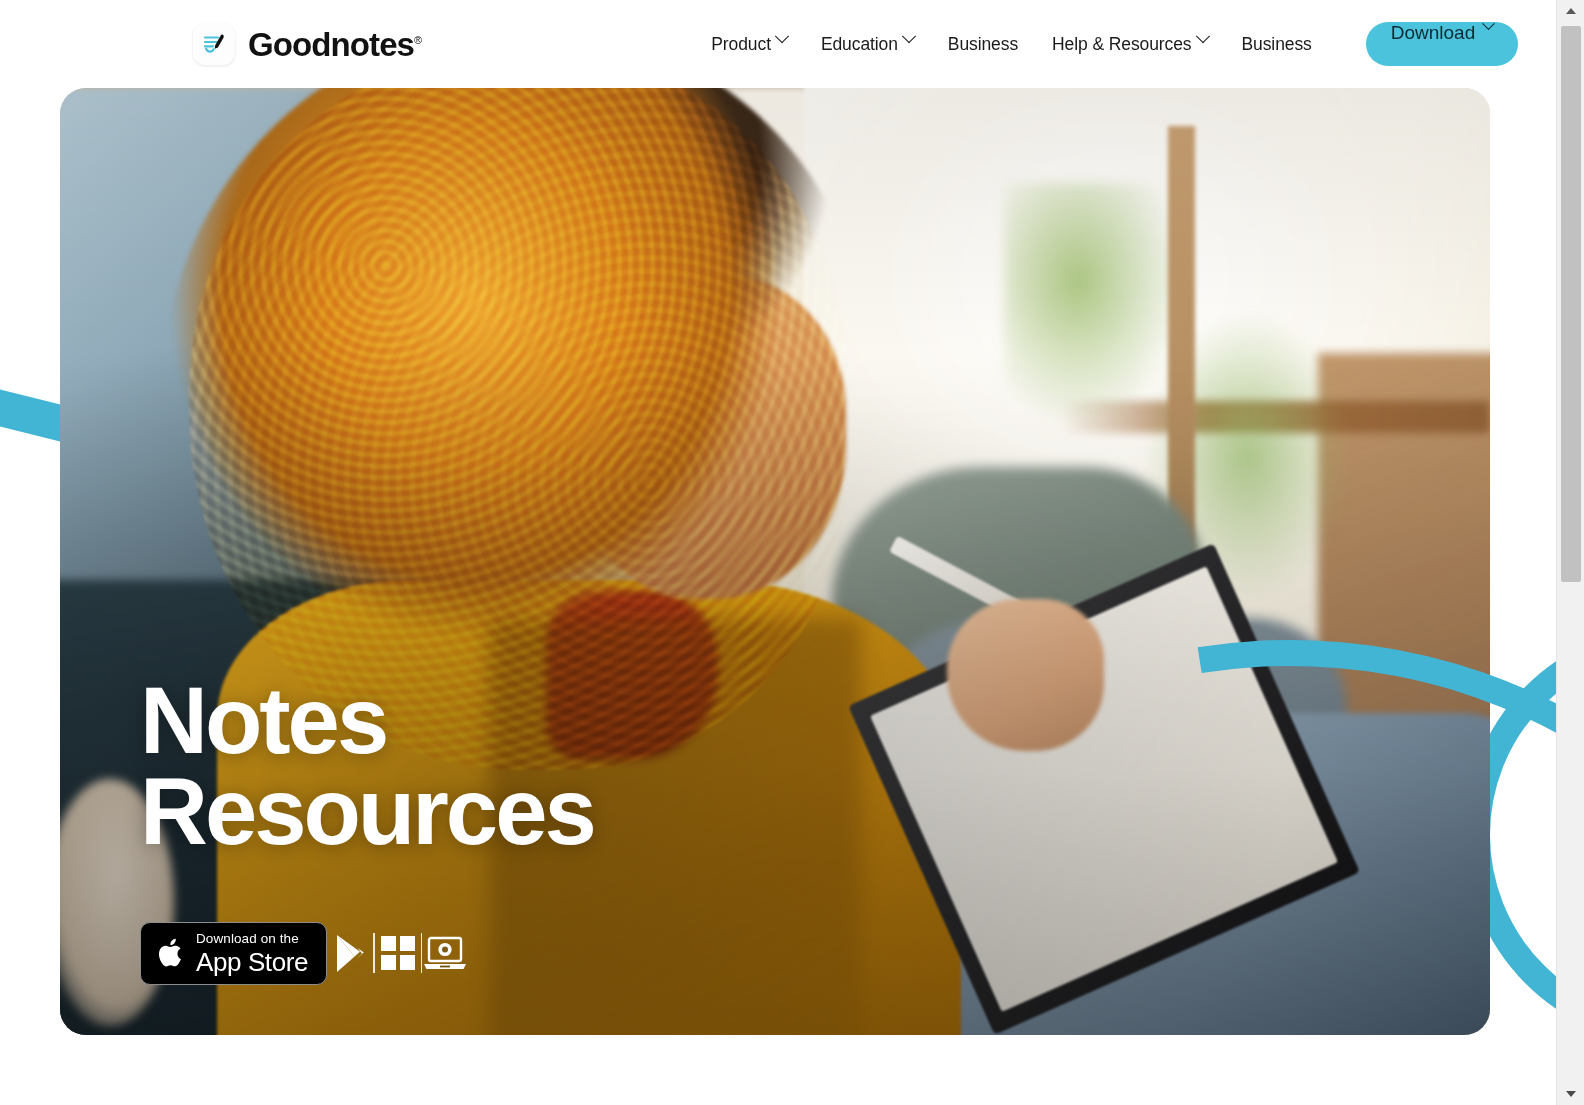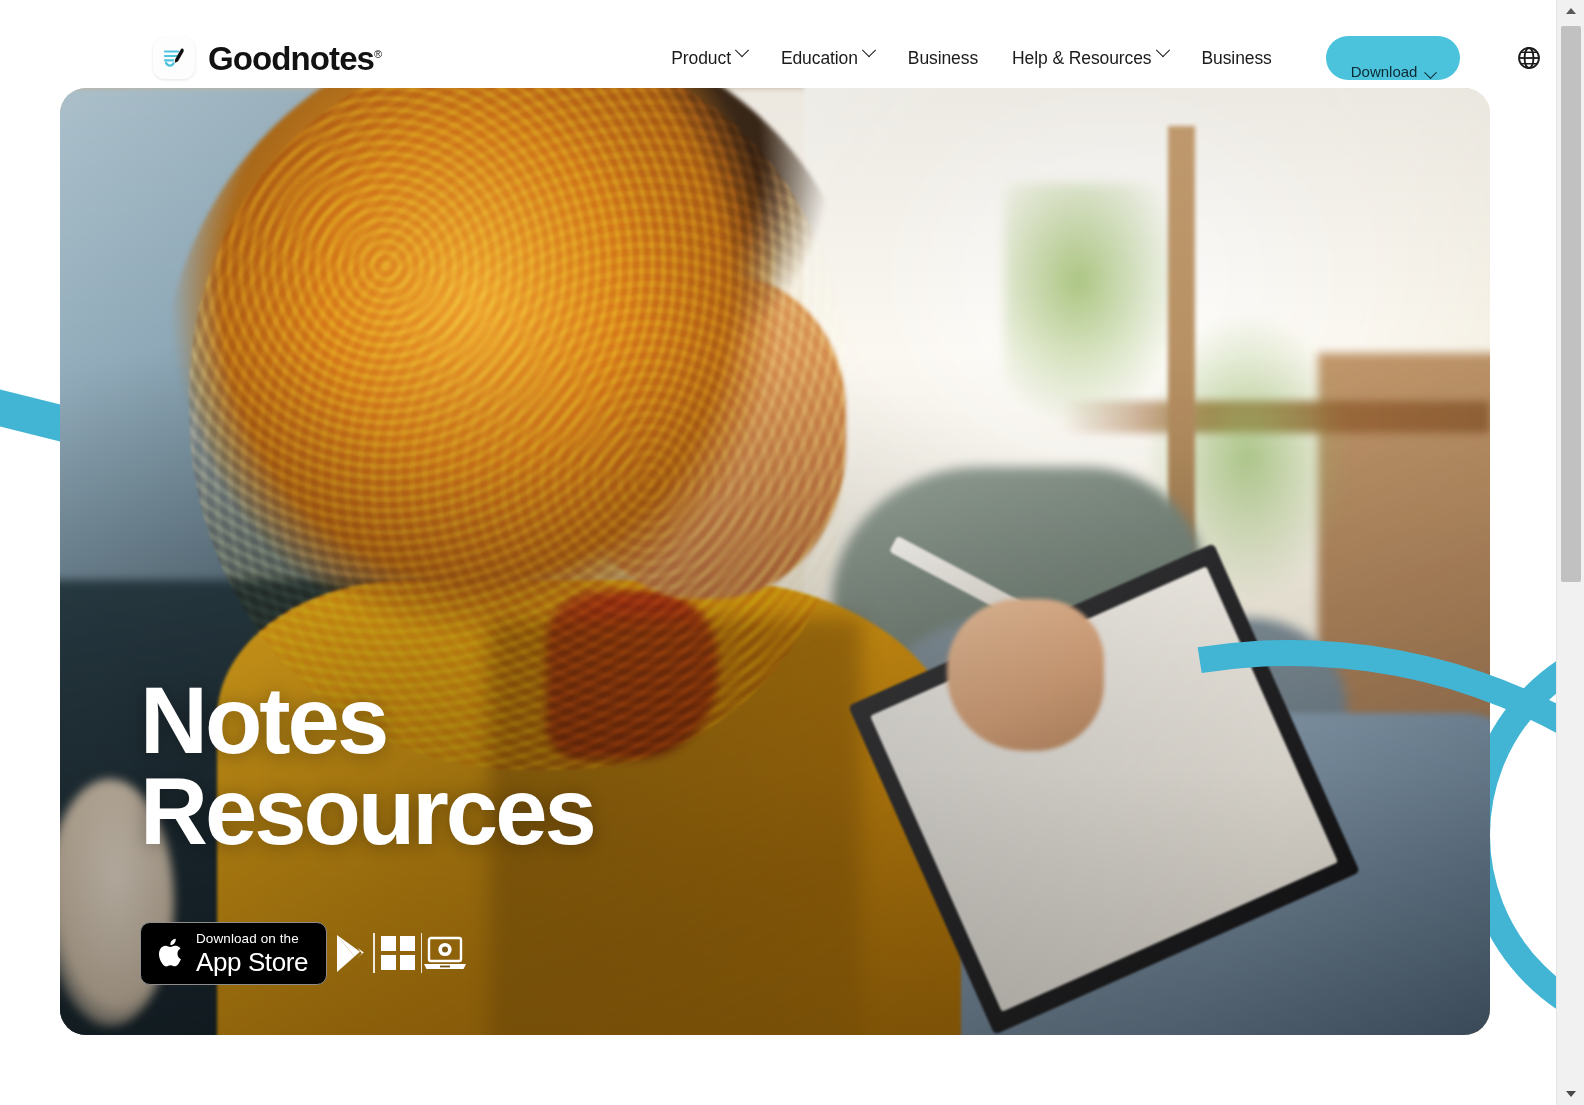--- a/index.html
+++ b/index.html
@@ -66,27 +66,28 @@
     border-top-color: #42b4d4;
     border-right-color: #42b4d4;
     border-radius: 50%;
     transform: rotate(36deg);
     z-index: 6;
   }
 
   
   .header {
     position: absolute;
-    left: 0; top: 14px;
+    left: 0; top: 0;
     width: 1512px;
     height: 88px;
     display: flex;
     align-items: center;
     z-index: 20;
     background: transparent;
+    padding-left: 40px;
   }
 
   .brand {
     display: flex;
     align-items: center;
     gap: 13px;
     margin-left: 153px;
     text-decoration: none;
   }
 
@@ -138,29 +139,29 @@
     width: 10px;
     height: 10px;
     border-right: 1.8px solid #1b1b1b;
     border-bottom: 1.8px solid #1b1b1b;
     transform: rotate(45deg) translate(-2px,-2px);
     flex: none;
   }
 
   .btn-download {
     display: flex;
-    align-items: flex-end;
+    align-items: flex-start;
     gap: 9px;
     background: #4cc3dd;
     color: #0d2b33;
     border: none;
     border-radius: 30px;
     height: 44px;
     padding: 0 25px;
-    font-size: 15px;
+    font-size: 19px;
     font-family: "Liberation Sans", sans-serif;
     cursor: pointer;
     margin-left: 20px;
     white-space: nowrap;
   }
   .btn-download .chev {
     border-right-color: #0d2b33;
     border-bottom-color: #0d2b33;
     width: 9px; height: 9px;
   }

